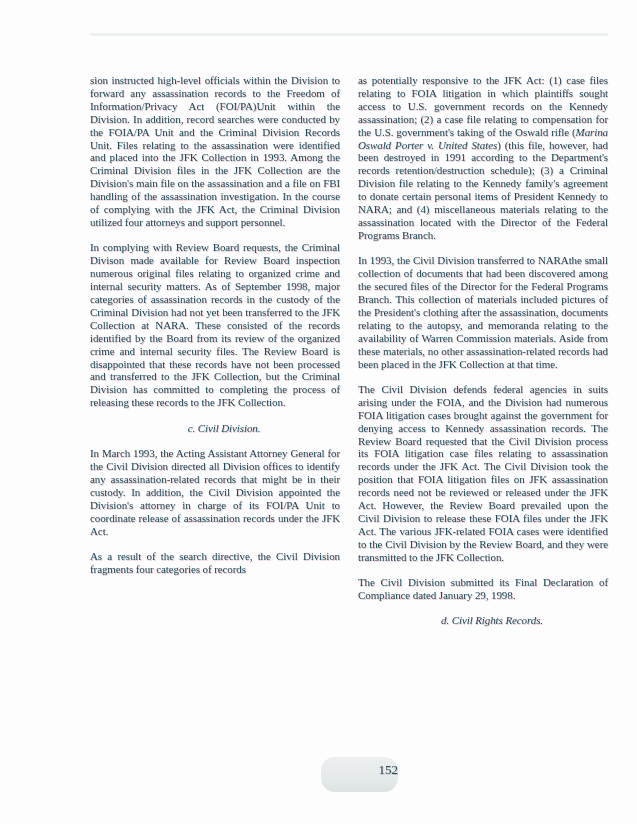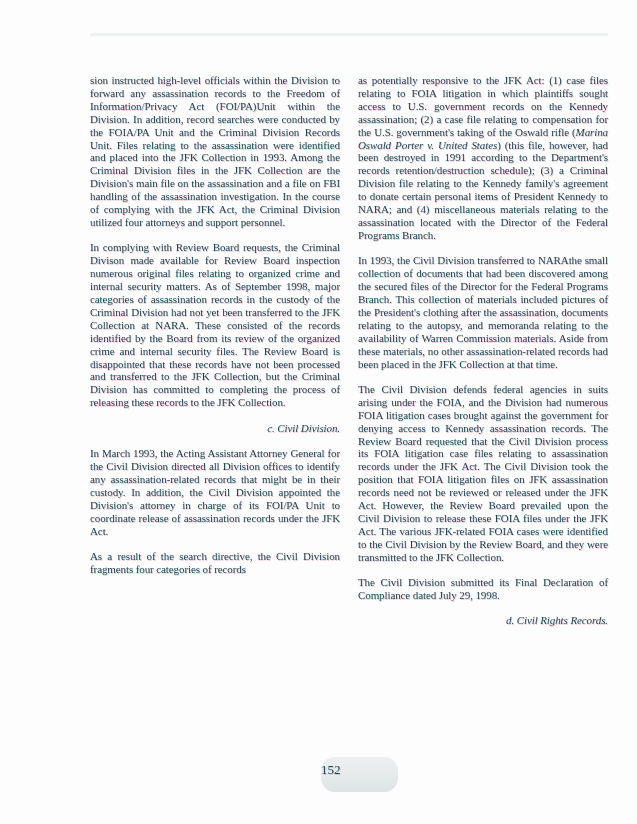--- a/index.html
+++ b/index.html
@@ -41,33 +41,33 @@
     letter-spacing: -0.1px;
     text-shadow: 0.7px 0.7px 0 rgba(193,108,122,0.38);
   }
   .para {
     margin: 0 0 12.5px 0;
   }
   .section-heading {
     margin: 0 0 12.5px 0;
     font-style: italic;
     text-indent: 18px;
-    text-align: right;
+    text-align: center;
   }
   .case-citation {
     font-style: italic;
   }
   .pagebox {
     position: absolute;
     left: 321px;
     top: 757px;
     width: 77px;
     height: 35px;
     background: linear-gradient(180deg, #edefef 0%, #e6eaeb 55%, #dde3e4 100%);
-    text-align: left;
+    text-align: right;
     border-radius: 14px;
   }
   .pagebox .num {
     display: inline-block;
     margin-top: 5px;
     font-size: 13px;
     color: #1f4a59;
     text-shadow: 0.7px 0.7px 0 rgba(193,108,122,0.38);
   }
 </style>
@@ -85,21 +85,21 @@
       <p class="para">In complying with Review Board requests, the Criminal Divison made available for Review Board inspection numerous original files relating to organized crime and internal security matters. As of September 1998, major categories of assassination records in the custody of the Criminal Division had not yet been transferred to the JFK Collection at NARA. These consisted of the records identified by the Board from its review of the organized crime and internal security files. The Review Board is disappointed that these records have not been processed and transferred to the JFK Collection, but the Criminal Division has committed to completing the process of releasing these records to the JFK Collection.</p>
       <p class="section-heading">c. Civil Division.</p>
       <p class="para">In March 1993, the Acting Assistant Attorney General for the Civil Division directed all Division offices to identify any assassination-related records that might be in their custody. In addition, the Civil Division appointed the Division's attorney in charge of its FOI/PA Unit to coordinate release of assassination records under the JFK Act.</p>
       <p class="para">As a result of the search directive, the Civil Division fragments four categories of records</p>
     </div>
 
     <div class="col">
       <p class="para"><span>as potentially responsive to the JFK Act: (1) case files relating to FOIA litigation in which plaintiffs sought access to U.S. government records on the Kennedy assassination; (2) a case file relating to compensation for the U.S. government's taking of the Oswald rifle (</span><span class="case-citation">Marina Oswald Porter v. United States</span><span>) (this file, however, had been destroyed in 1991 according to the Department's records retention/destruction schedule); (3) a Criminal Division file relating to the Kennedy family's agreement to donate certain personal items of President Kennedy to NARA; and (4) miscellaneous materials relating to the assassination located with the Director of the Federal Programs Branch.</span></p>
       <p class="para">In 1993, the Civil Division transferred to NARAthe small collection of documents that had been discovered among the secured files of the Director for the Federal Programs Branch. This collection of materials included pictures of the President's clothing after the assassination, documents relating to the autopsy, and memoranda relating to the availability of Warren Commission materials. Aside from these materials, no other assassination-related records had been placed in the JFK Collection at that time.</p>
       <p class="para">The Civil Division defends federal agencies in suits arising under the FOIA, and the Division had numerous FOIA litigation cases brought against the government for denying access to Kennedy assassination records. The Review Board requested that the Civil Division process its FOIA litigation case files relating to assassination records under the JFK Act. The Civil Division took the position that FOIA litigation files on JFK assassination records need not be reviewed or released under the JFK Act. However, the Review Board prevailed upon the Civil Division to release these FOIA files under the JFK Act. The various JFK-related FOIA cases were identified to the Civil Division by the Review Board, and they were transmitted to the JFK Collection.</p>
-      <p class="para">The Civil Division submitted its Final Declaration of Compliance dated July 29, 1998.</p>
+      <p class="para">The Civil Division submitted its Final Declaration of Compliance dated January 29, 1998.</p>
       <p class="section-heading">d. Civil Rights Records.</p>
     </div>
 
   </div>
 
   <div class="pagebox">
     <span class="num">152</span>
   </div>
 
 </div>

